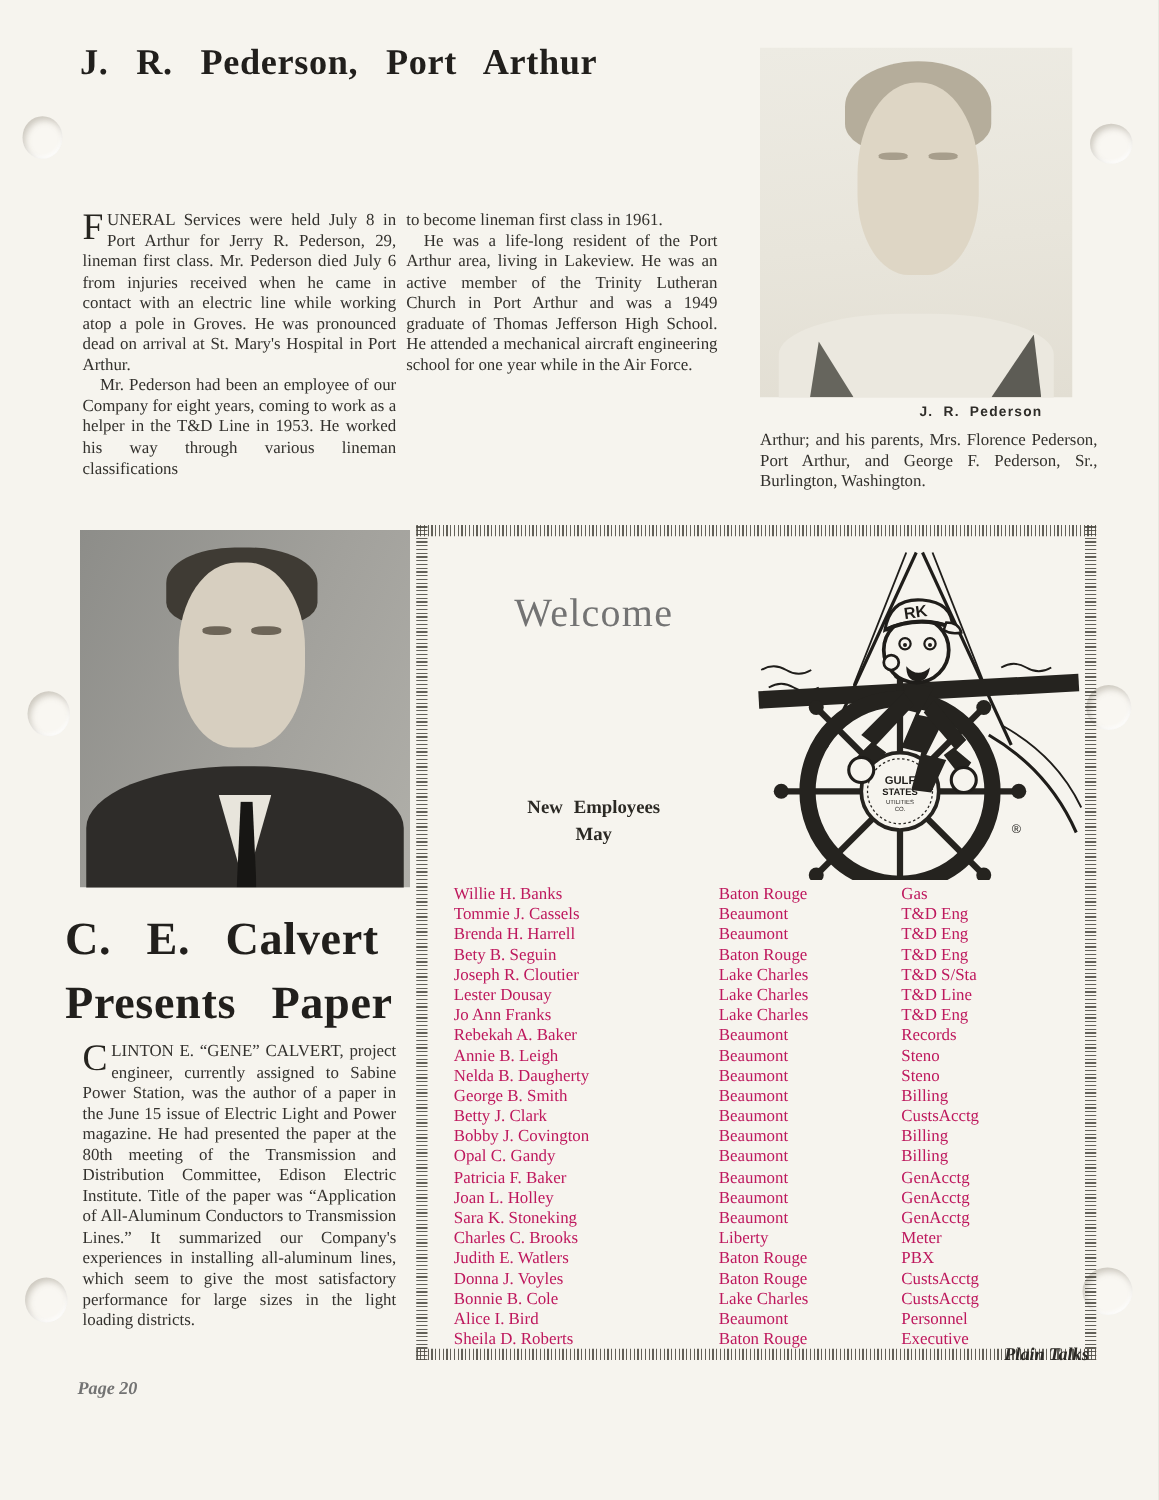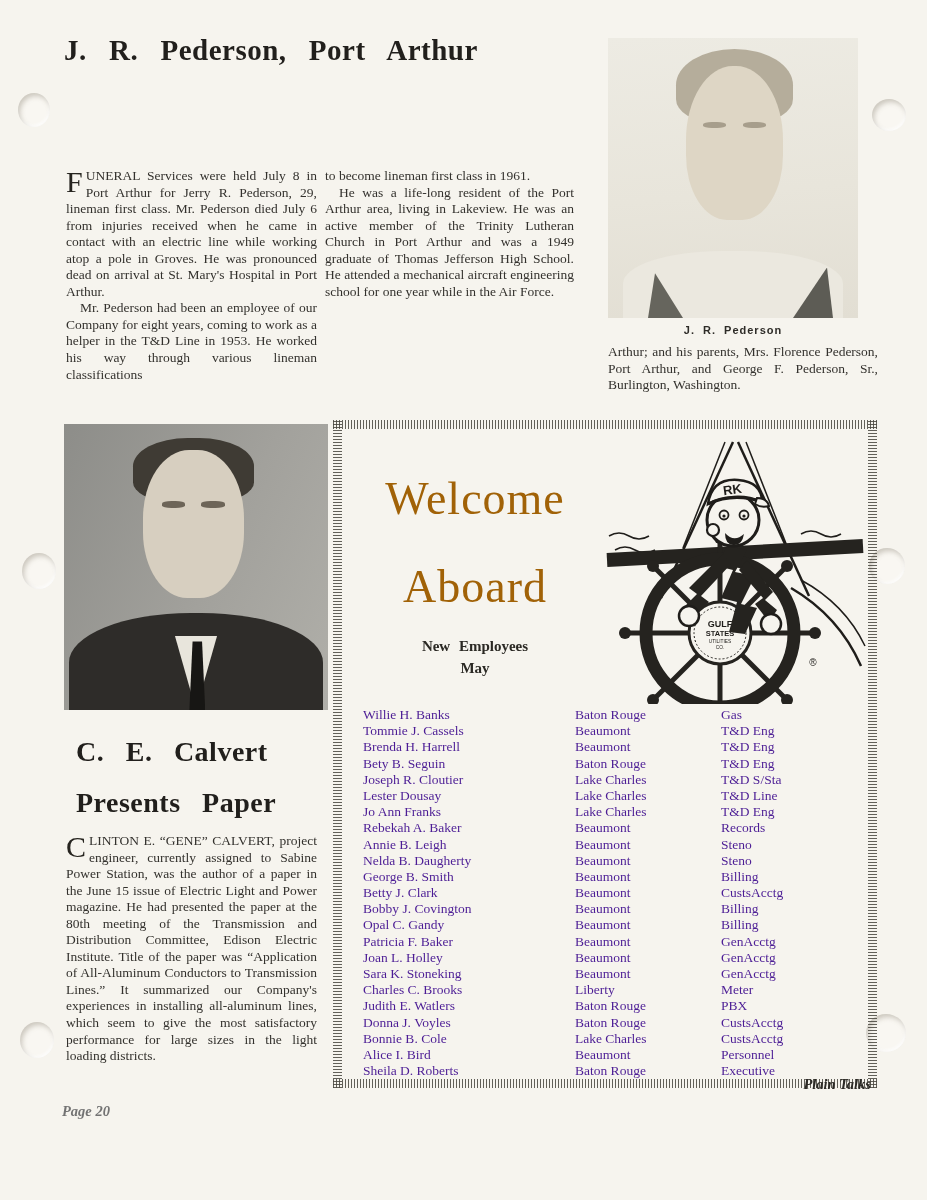--- a/index.html
+++ b/index.html
@@ -40,28 +40,28 @@
   .ph-cal .shirt{position:absolute;left:42%;bottom:0;width:16%;height:26%;background:#e8e5dc;clip-path:polygon(0 0,100% 0,50% 100%);}
   .ph-cal .tie{position:absolute;left:47.5%;bottom:0;width:6%;height:24%;background:#171614;clip-path:polygon(20% 0,80% 0,100% 100%,0 100%);}
   .photo-caption{position:absolute;text-align:center;font-family:"Liberation Sans",sans-serif;font-weight:bold;font-size:11px;letter-spacing:1px;word-spacing:4px;color:#2e2c28;}
   
   .wbox{position:absolute;left:333px;top:420px;width:544px;height:668px;}
   .wb-edge{position:absolute;}
   .wb-top,.wb-bottom{left:0;width:100%;height:9px;background:repeating-linear-gradient(90deg,rgba(72,70,62,.85) 0 1px,rgba(0,0,0,0) 1px 3px);}
   .wb-top{top:0;}.wb-bottom{bottom:0;}
   .wb-left,.wb-right{top:0;height:100%;width:9px;background:repeating-linear-gradient(0deg,rgba(72,70,62,.85) 0 1px,rgba(0,0,0,0) 1px 3px);}
   .wb-left{left:0;}.wb-right{right:0;}
-  .w-title{position:absolute;left:14px;width:256px;text-align:center;font-size:46px;color:#a16207;letter-spacing:1px;}
+  .w-title{position:absolute;left:14px;width:256px;text-align:center;font-size:32px;color:#737373;letter-spacing:1px;}
   .w-title.l1{top:52px;}
   .w-title.l2{top:140px;}
   .w-sub{position:absolute;left:14px;width:256px;text-align:center;font-weight:bold;font-size:15px;word-spacing:5px;color:#2b2924;}
   .w-sub.s1{top:218px;}
   .w-sub.s2{top:240px;}
   .mascot{position:absolute;left:272px;top:18px;width:262px;height:266px;}
-  .emp-table{position:absolute;left:30px;top:287px;width:502px;font-size:13.5px;color:#4c1d95;}
+  .emp-table{position:absolute;left:30px;top:287px;width:502px;font-size:13.5px;color:#be185d;}
   .emp-row{display:grid;grid-template-columns:212px 146px 1fr;height:16.2px;line-height:16.2px;white-space:nowrap;}
   
   .footer-left{position:absolute;left:62px;top:1103px;font-size:14.5px;font-style:italic;font-weight:bold;color:#737373;}
   .footer-right{position:absolute;right:56px;top:1076px;font-size:14.5px;font-style:italic;font-weight:bold;color:#2c2a26;}
 </style>
 </head>
 <body>
 
 <div class="page">
 
@@ -90,55 +90,54 @@
     <div class="canvas">
       <div class="shoulders"></div>
       <div class="collar-l"></div>
       <div class="collar-r"></div>
       <div class="hair"></div>
       <div class="face"></div>
       <div class="brow"></div>
       <div class="brow r"></div>
     </div>
   </figure>
-  <div class="photo-caption" style="left:608px;top:324px;width:250px;">J. R. Pederson</div>
+  <div class="photo-caption" style="left:584px;top:324px;width:250px;text-align:right;">J. R. Pederson</div>
 
   <div class="bodycol" style="left:608px;top:344px;width:270px;">
     <p>Arthur; and his parents, Mrs. Florence Pederson, Port Arthur, and George F. Pederson, Sr., Burlington, Washington.</p>
   </div>
 
   <figure class="photo ph-cal" style="left:64px;top:424px;width:264px;height:286px;margin:0;">
     <div class="canvas">
       <div class="suit"></div>
       <div class="shirt"></div>
       <div class="tie"></div>
       <div class="hair"></div>
       <div class="face"></div>
       <div class="brow"></div>
       <div class="brow r"></div>
     </div>
   </figure>
 
-  <h2 class="headline" style="left:76px;top:726px;font-size:28px;line-height:51px;">
+  <h2 class="headline" style="left:52px;top:726px;font-size:37px;line-height:51px;">
     <span>C. E. Calvert</span>
     <span>Presents Paper</span>
   </h2>
 
   <div class="bodycol" style="left:66px;top:833px;width:251px;">
     <p><span class="dropcap">C</span><span>LINTON E. “GENE” CALVERT, project engineer, currently assigned to Sabine Power Station, was the author of a paper in the June 15 issue of Electric Light and Power magazine. He had presented the paper at the 80th meeting of the Transmission and Distribution Committee, Edison Electric Institute. Title of the paper was “Application of All-Aluminum Conductors to Transmission Lines.” It summarized our Company's experiences in installing all-aluminum lines, which seem to give the most satisfactory performance for large sizes in the light loading districts.</span></p>
   </div>
 
   <div class="wbox">
     <div class="wb-edge wb-top"></div>
     <div class="wb-edge wb-bottom"></div>
     <div class="wb-edge wb-left"></div>
     <div class="wb-edge wb-right"></div>
 
     <div class="w-title l1">Welcome</div>
-    <div class="w-title l2">Aboard</div>
     <div class="w-sub s1">New Employees</div>
     <div class="w-sub s2">May</div>
 
     <svg class="mascot" viewBox="0 0 262 266">
       <g stroke="#1f1d1a" fill="none" stroke-width="2">
 
         <path d="M4,98 q10,-6 20,0 q10,6 20,0" stroke-width="1.5"></path>
         <path d="M10,112 q10,-6 20,0 q10,6 20,0" stroke-width="1.5"></path>
         <path d="M196,96 q10,-6 20,0 q10,6 20,0" stroke-width="1.5"></path>
         <path d="M206,112 q10,-6 18,0" stroke-width="1.5"></path>

